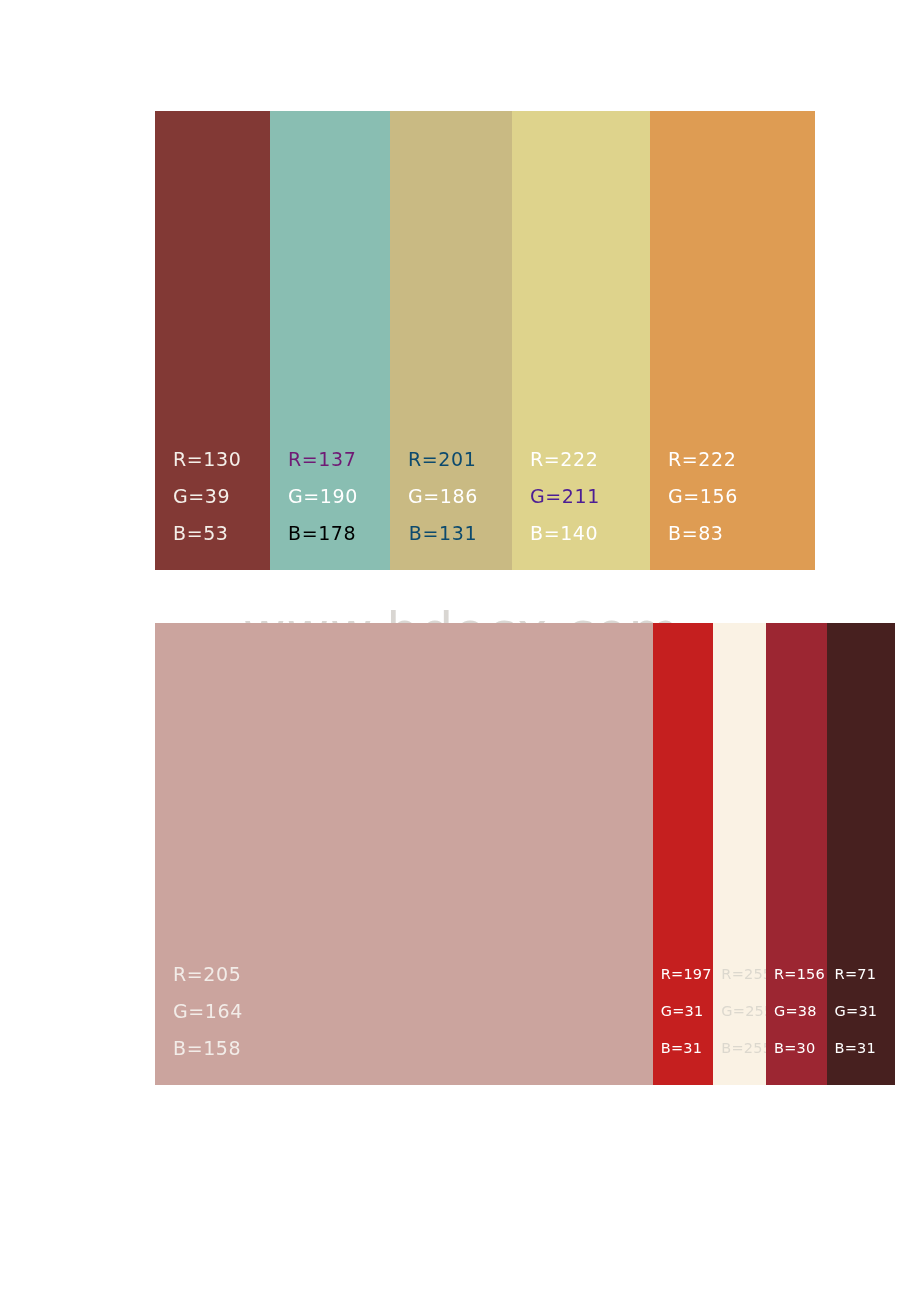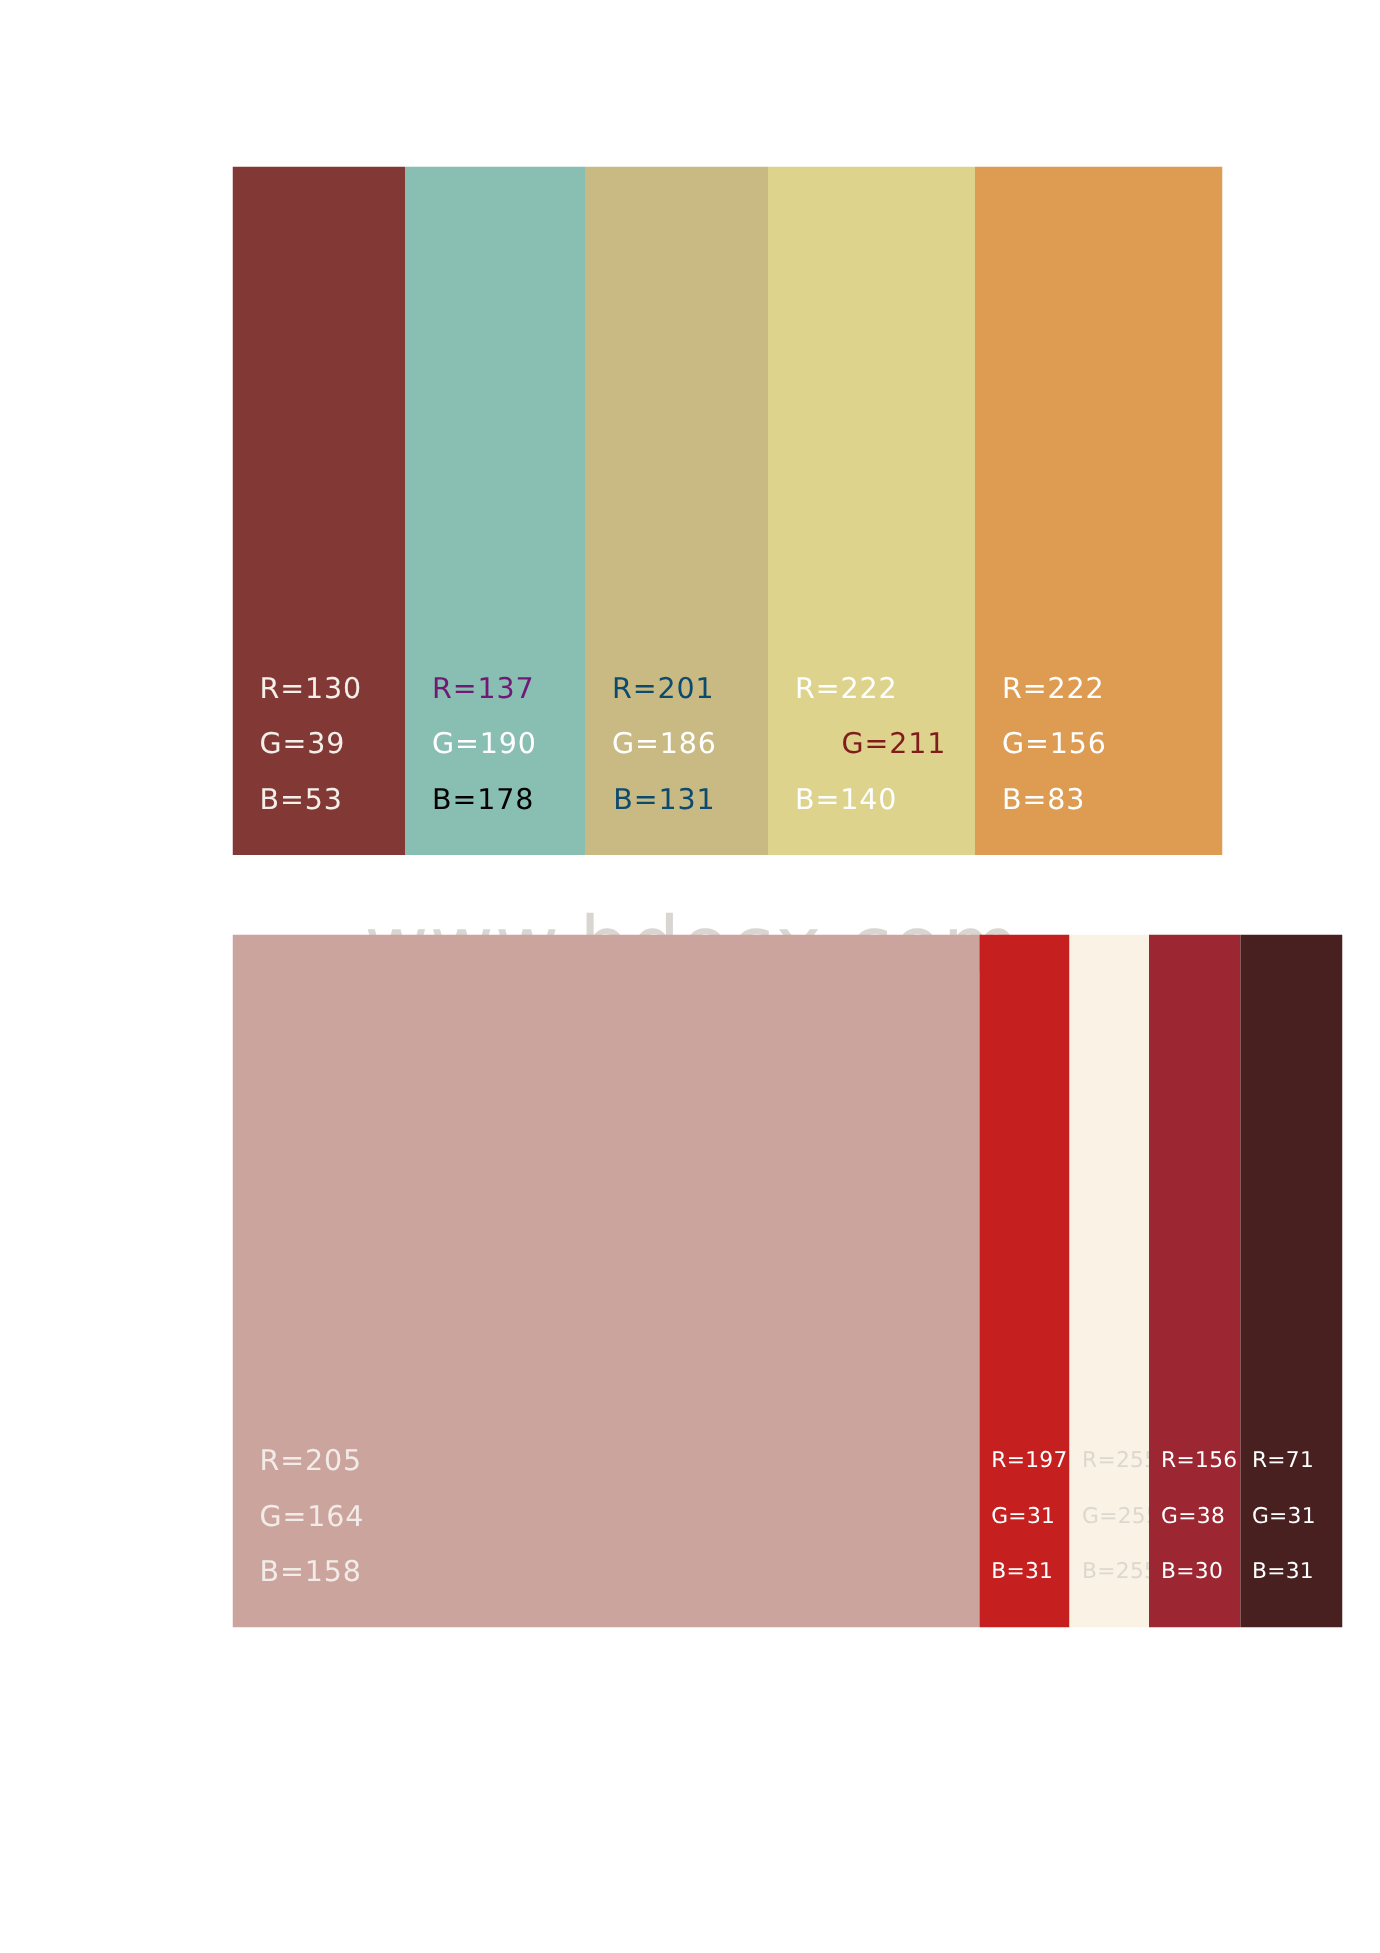--- a/index.html
+++ b/index.html
@@ -123,21 +123,21 @@
       <div class="swatch" style="background: rgb(201, 186, 131); flex: 122 0 0px;">
         <div class="labels">
           <div class="line" style="color: #0c4a6e;">R=201</div>
           <div class="line" style="color: rgb(255, 255, 255);">G=186</div>
           <div class="line" style="color: #0c4a6e; text-align: center;">B=131</div>
         </div>
       </div>
       <div class="swatch" style="background: rgb(222, 211, 140); flex: 138 0 0px;">
         <div class="labels">
           <div class="line" style="color: rgb(255, 255, 255);">R=222</div>
-          <div class="line" style="color: #7f1d1d; margin-left: 31px;">G=211</div>
+          <div class="line" style="color: #4c1d95;">G=211</div>
           <div class="line" style="color: rgb(255, 255, 255);">B=140</div>
         </div>
       </div>
       <div class="swatch" style="background: rgb(222, 156, 83); flex: 165 0 0px;">
         <div class="labels">
           <div class="line" style="color: rgb(255, 255, 255);">R=222</div>
           <div class="line" style="color: rgb(255, 255, 255);">G=156</div>
           <div class="line" style="color: rgb(255, 255, 255);">B=83</div>
         </div>
       </div>

